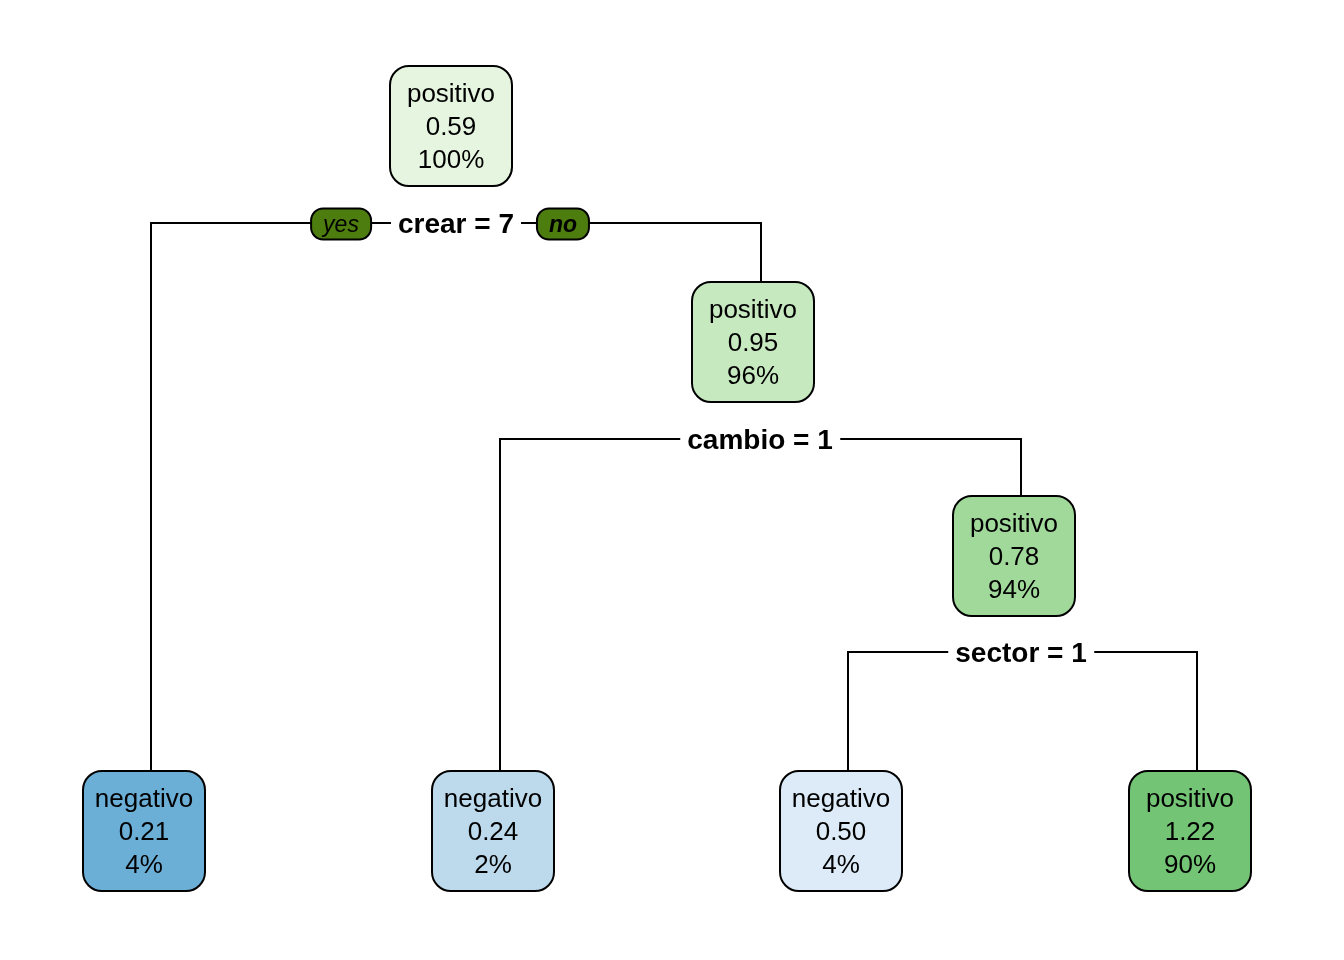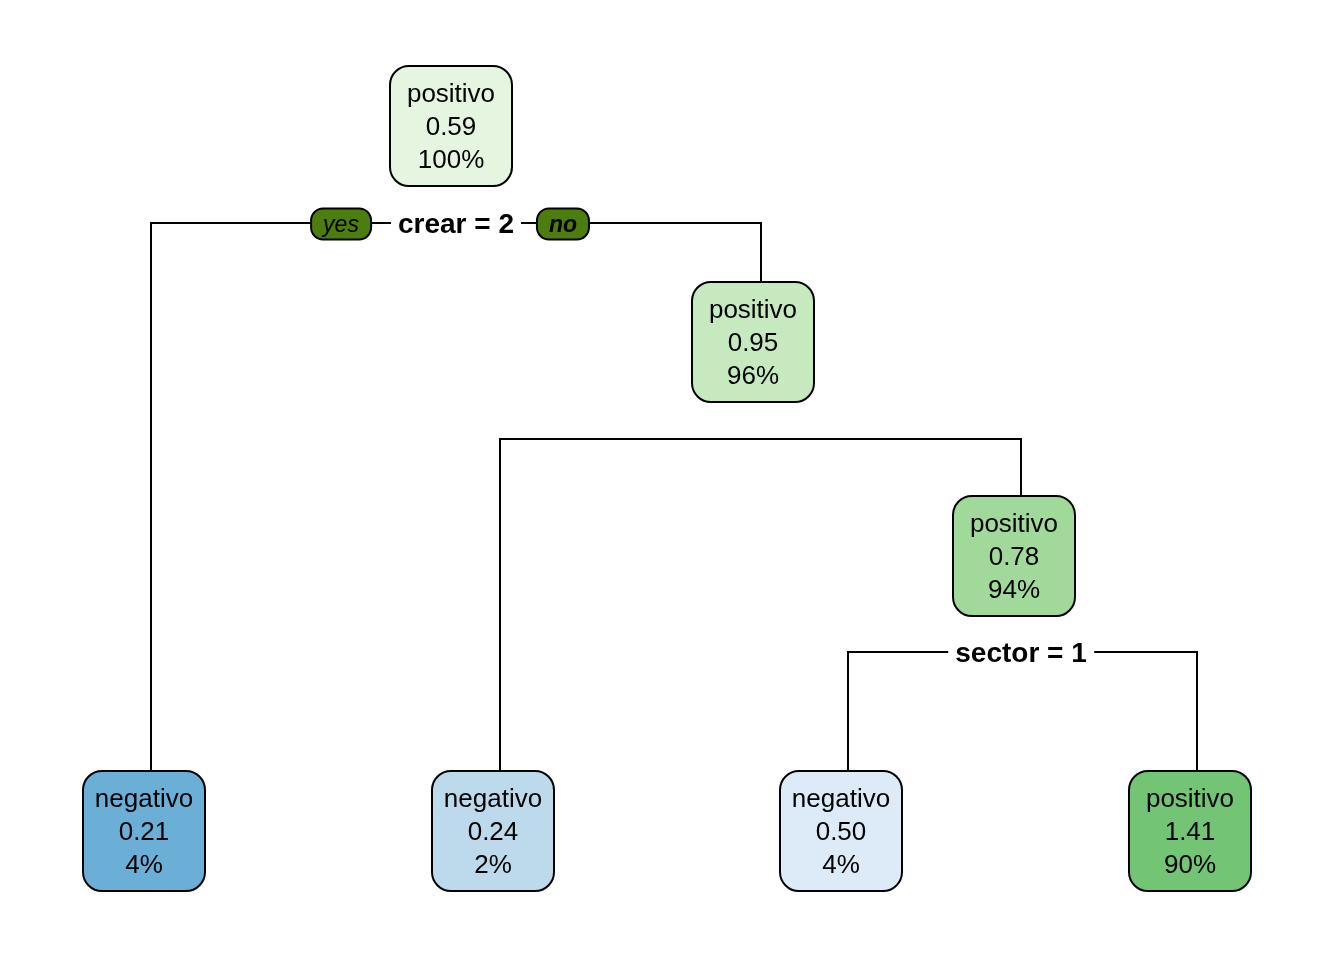--- a/index.html
+++ b/index.html
@@ -69,21 +69,22 @@
   <div class="line" style="left:760px; top:222px; width:2px; height:60px;"></div>
 
   <div class="line" style="left:499px; top:438px; width:523px; height:2px;"></div>
   <div class="line" style="left:499px; top:438px; width:2px; height:334px;"></div>
   <div class="line" style="left:1020px; top:438px; width:2px; height:58px;"></div>
 
   <div class="line" style="left:847px; top:651px; width:351px; height:2px;"></div>
   <div class="line" style="left:847px; top:651px; width:2px; height:121px;"></div>
   <div class="line" style="left:1196px; top:651px; width:2px; height:121px;"></div>
 
-  <div class="split-label" style="left:456px; top:224px;">crear = 2</div>
+  <div class="split-label" style="left:456px; top:224px;">crear = 7</div>
+  <div class="split-label" style="left:760px; top:440px;">cambio = 1</div>
   <div class="split-label" style="left:1021px; top:653px;">sector = 1</div>
 
   <div class="yn-box" style="left:341px; top:224px;">yes</div>
   <div class="yn-box" style="left:563px; top:224px;font-weight:bold;">no</div>
 
   <div class="node" style="left: 389px; top: 65px; background-color: rgb(229, 245, 224);">
     <span class="nl">positivo</span>
     <span class="nl">0.59</span>
     <span class="nl">100%</span>
   </div>
@@ -113,17 +114,17 @@
   </div>
 
   <div class="node" style="left: 779px; top: 770px; background-color: rgb(220, 235, 247);">
     <span class="nl">negativo</span>
     <span class="nl">0.50</span>
     <span class="nl">4%</span>
   </div>
 
   <div class="node" style="left: 1128px; top: 770px; background-color: rgb(116, 196, 118);">
     <span class="nl">positivo</span>
-    <span class="nl">1.41</span>
+    <span class="nl">1.22</span>
     <span class="nl">90%</span>
   </div>
 
 </div>
 
 </body></html>

